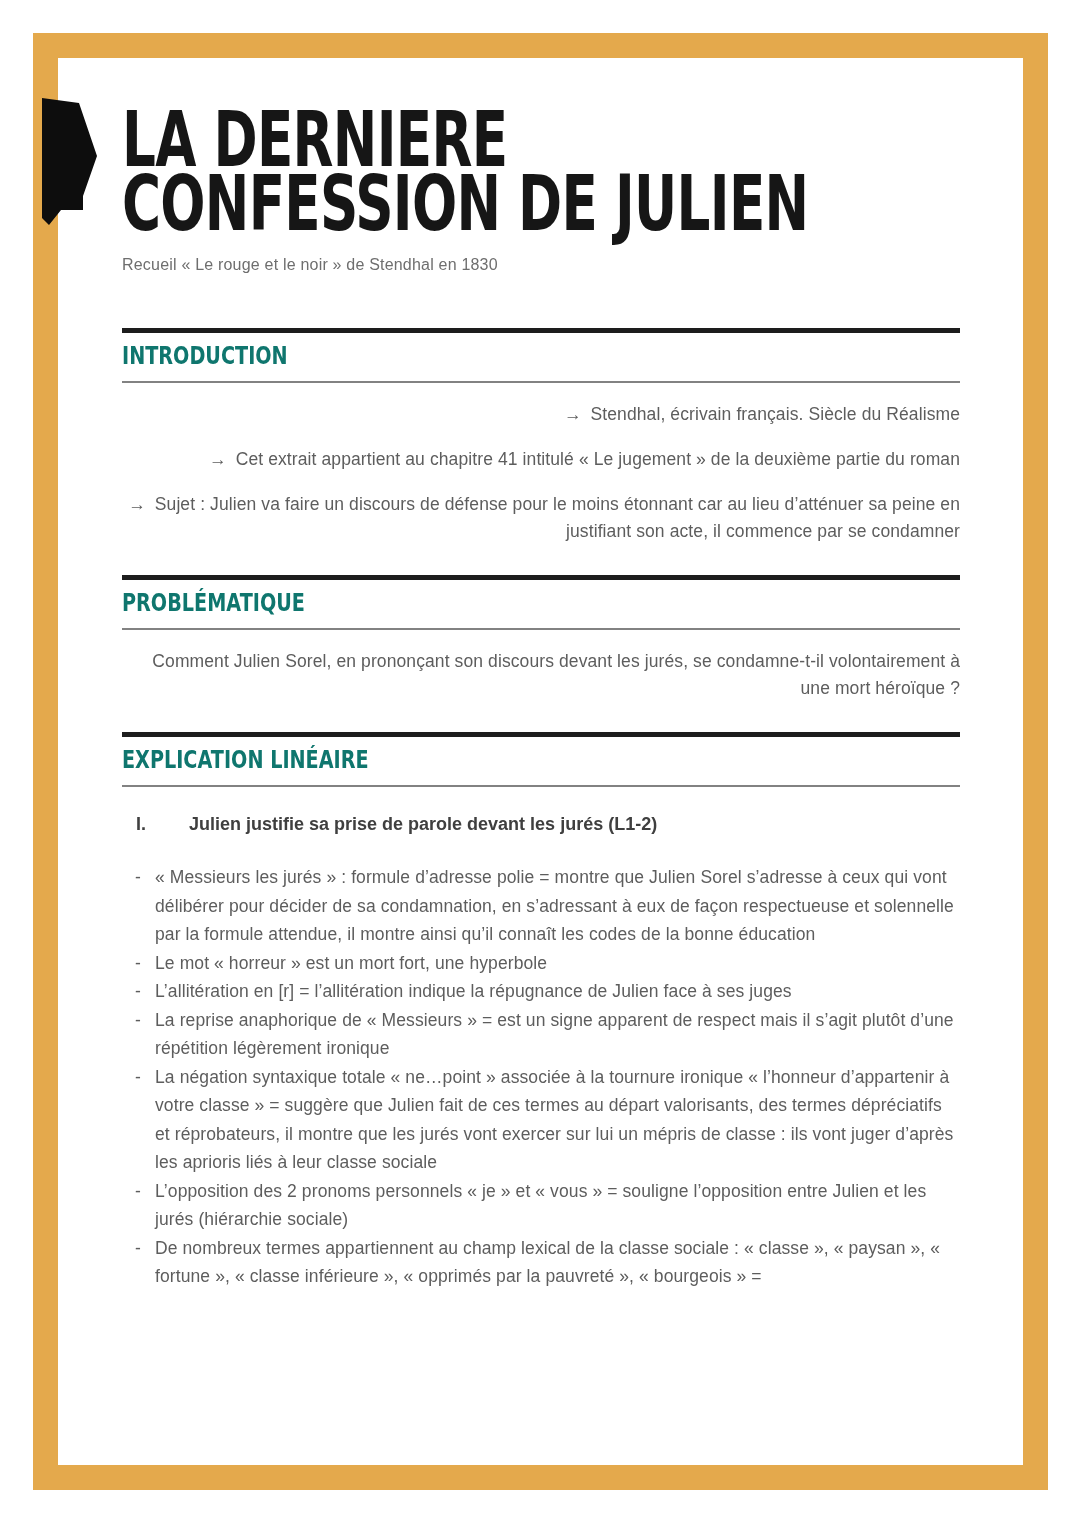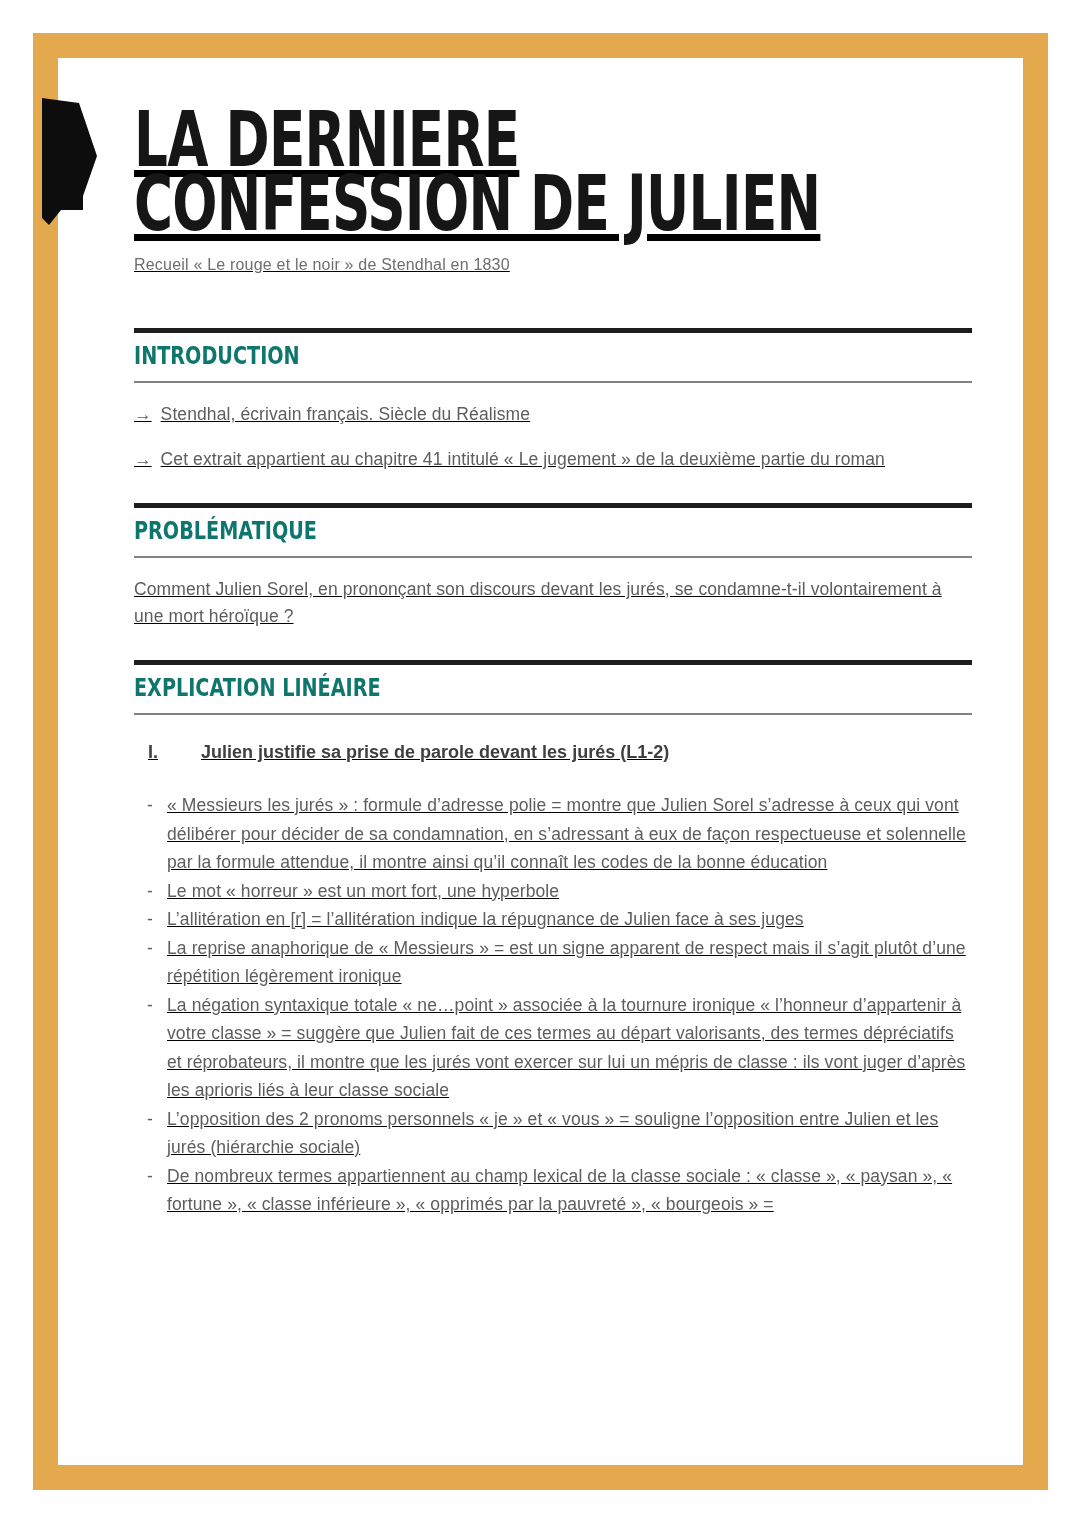--- a/index.html
+++ b/index.html
@@ -12,21 +12,21 @@
   .frame {
     position:absolute; left:33px; top:33px; width:1015px; height:1457px;
     border:25px solid #E4A94C; background:#ffffff;
   }
   
   .bookmark {
     position:absolute; left:42px; top:96px; width:56px; height:129px;
   }
   
   .content {
-    position:absolute; left:134px; top:0; width:838px;text-decoration:underline;
+    position:absolute; left:122px; top:0; width:838px;
   }
   .title {
     margin-top:108px;
     font-family:"DejaVu Sans", sans-serif;
     font-weight:bold; color:#161616;
     font-size:76px; line-height:64px; letter-spacing:-1px;
     width:1200px; transform:scaleX(0.70); transform-origin:0 0;
     white-space:nowrap;
   }
   .subtitle {
@@ -45,20 +45,21 @@
     font-weight:bold; font-size:24px; letter-spacing:0px;
     transform:scaleX(0.80); transform-origin:0 0; white-space:nowrap;
   }
   .sh-intro { margin-top:54px; }
   .sh-prob  { margin-top:30px; }
   .sh-expl  { margin-top:30px; }
   
   .para {
     font-size:17.5px; line-height:27px; color:#5d5d5d; margin-top:18px;
     letter-spacing:0.1px;
+    text-align:right;
   }
   .arrow-glyph { margin-right:9px; }
   
   .part-heading {
     display:flex; margin-top:24px; color:#3f3f3f;
     font-weight:bold; font-size:18px; line-height:26px;
   }
   .part-heading .numeral { margin-left:14px; width:53px; flex:none; }
   
   .interp { margin-top:20px; }
@@ -92,20 +93,23 @@
   <div class="section-heading sh-intro">
     <span class="ht">INTRODUCTION</span>
   </div>
 
   <p class="para">
     <span class="arrow-glyph">→</span><span>Stendhal, écrivain français. Siècle du Réalisme</span>
   </p>
   <p class="para">
     <span class="arrow-glyph">→</span><span>Cet extrait appartient au chapitre 41 intitulé « Le jugement » de la deuxième partie du roman</span>
   </p>
+  <p class="para">
+    <span class="arrow-glyph">→</span><span>Sujet : Julien va faire un discours de défense pour le moins étonnant car au lieu d’atténuer sa peine en justifiant son acte, il commence par se condamner</span>
+  </p>
 
   <div class="section-heading sh-prob">
     <span class="ht">PROBLÉMATIQUE</span>
   </div>
 
   <p class="para">Comment Julien Sorel, en prononçant son discours devant les jurés, se condamne-t-il volontairement à une mort héroïque ?</p>
 
   <div class="section-heading sh-expl">
     <span class="ht">EXPLICATION LINÉAIRE</span>
   </div>

